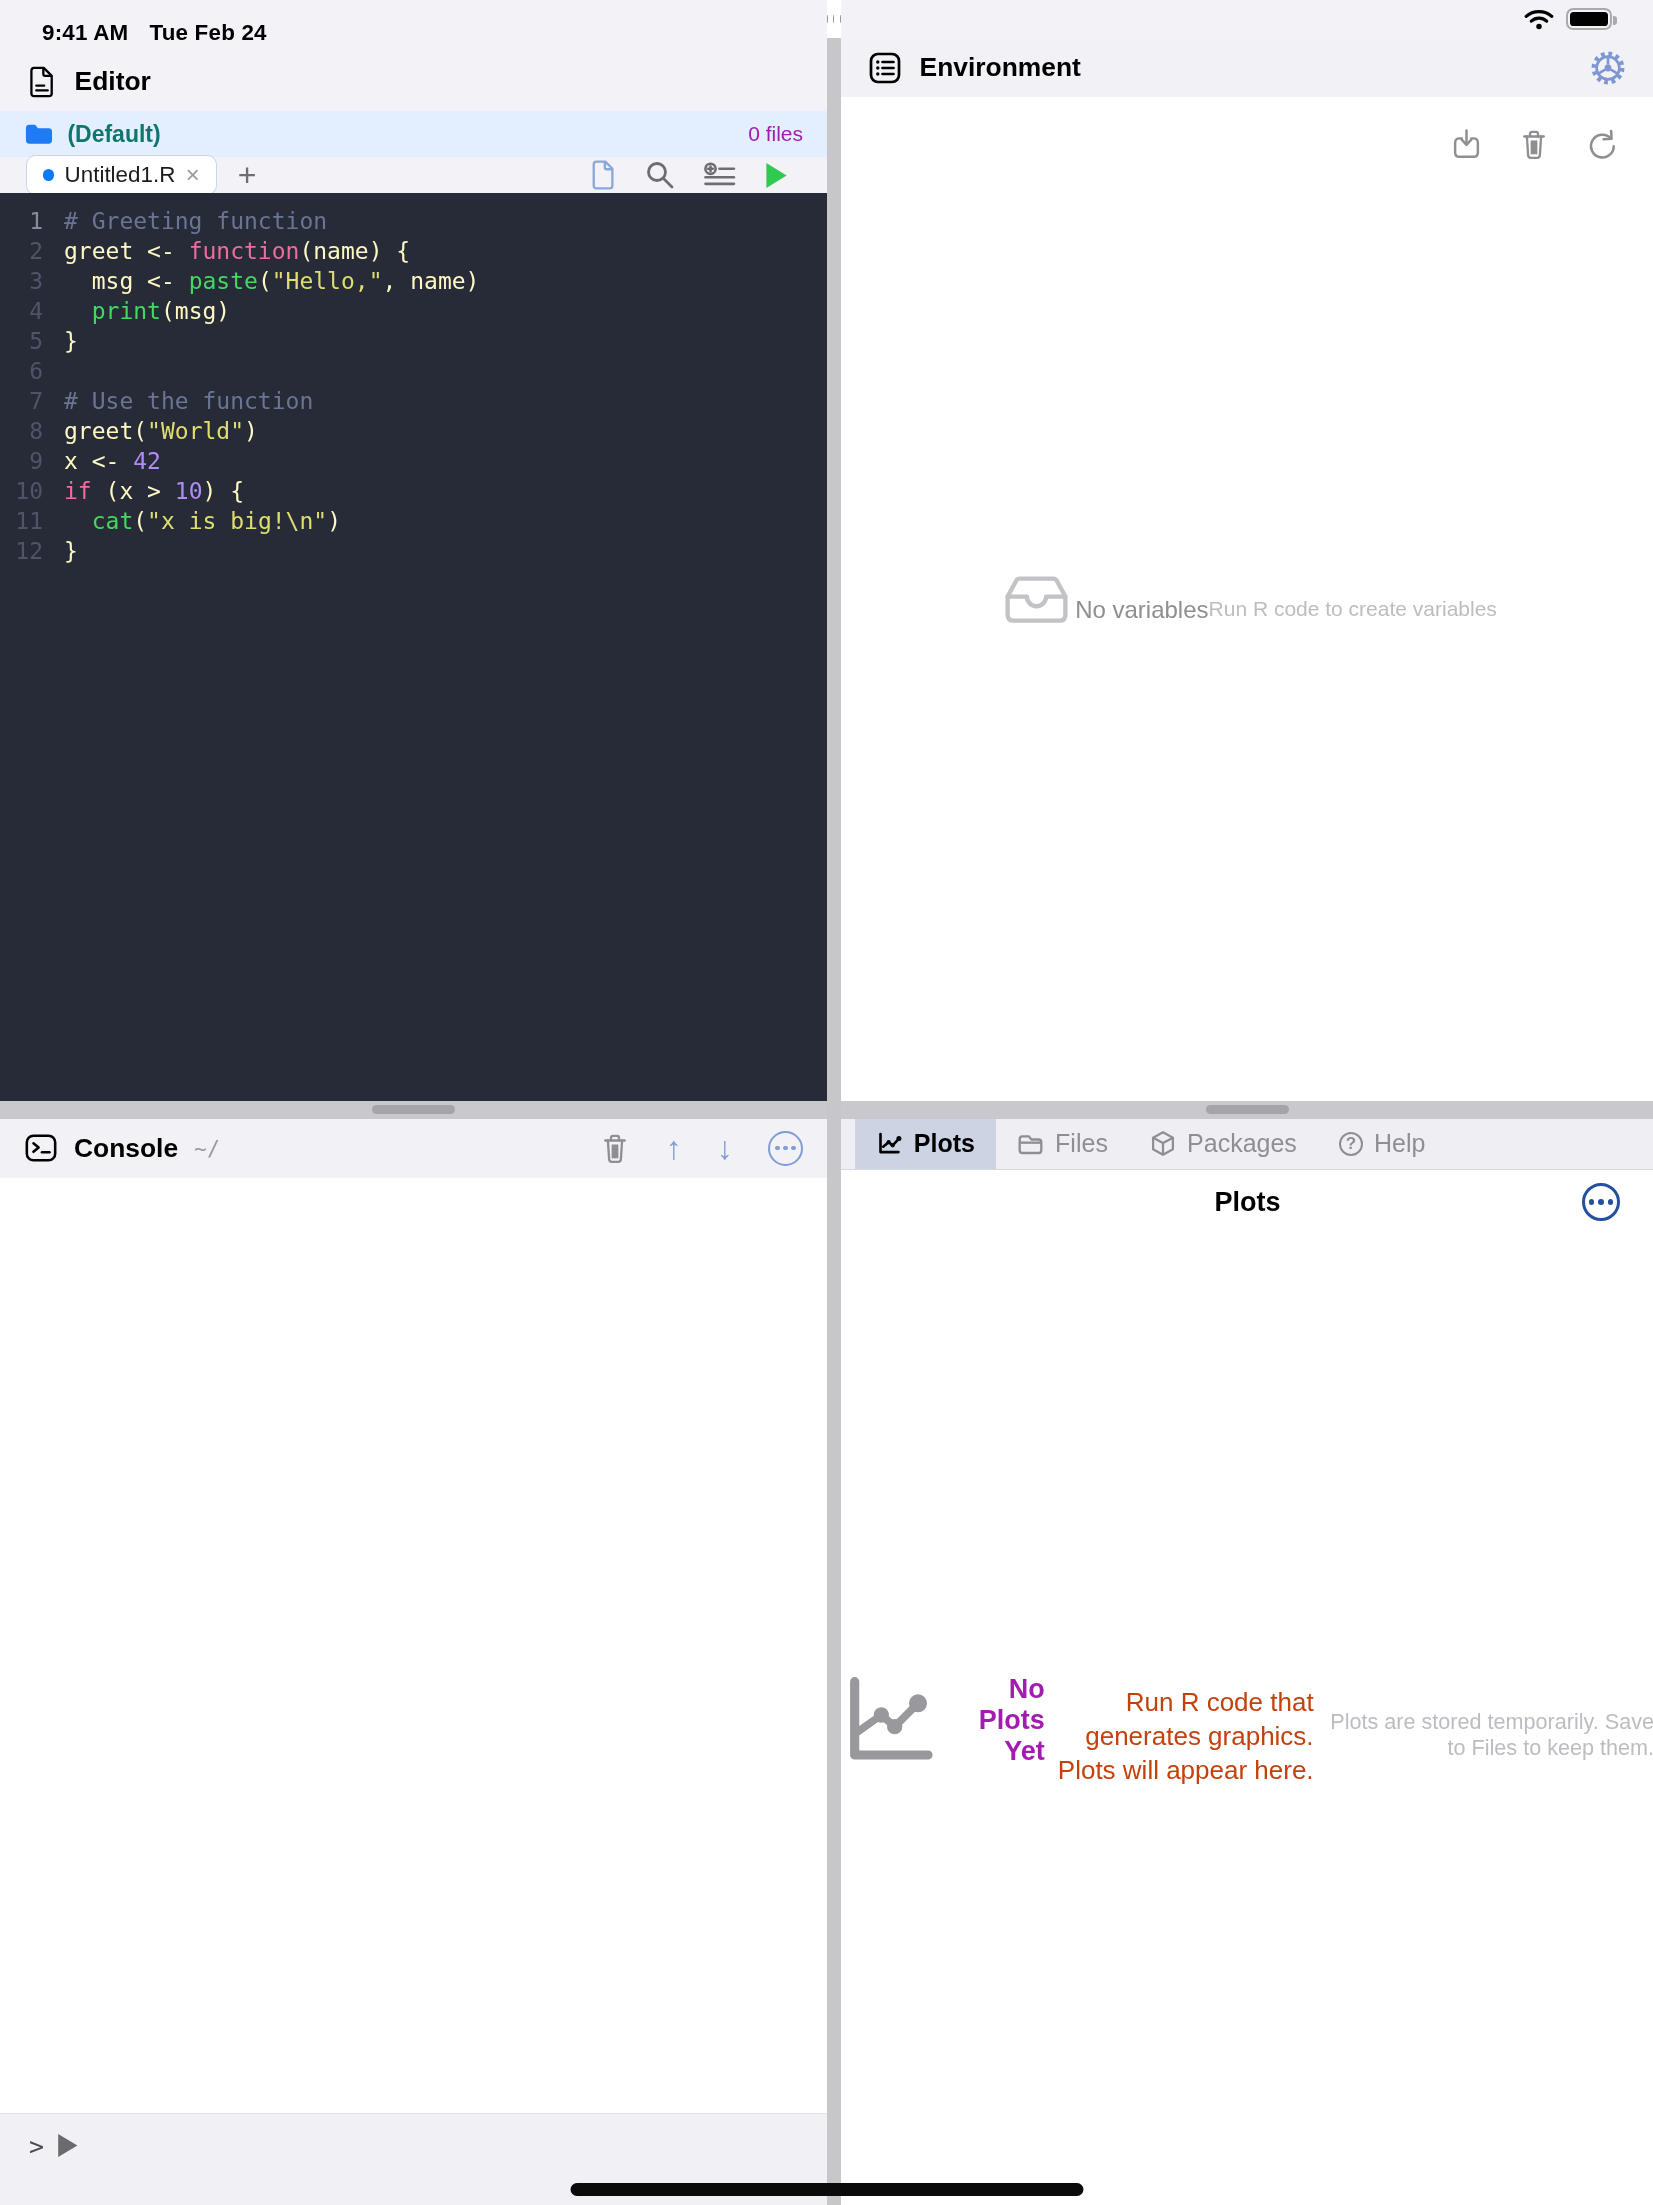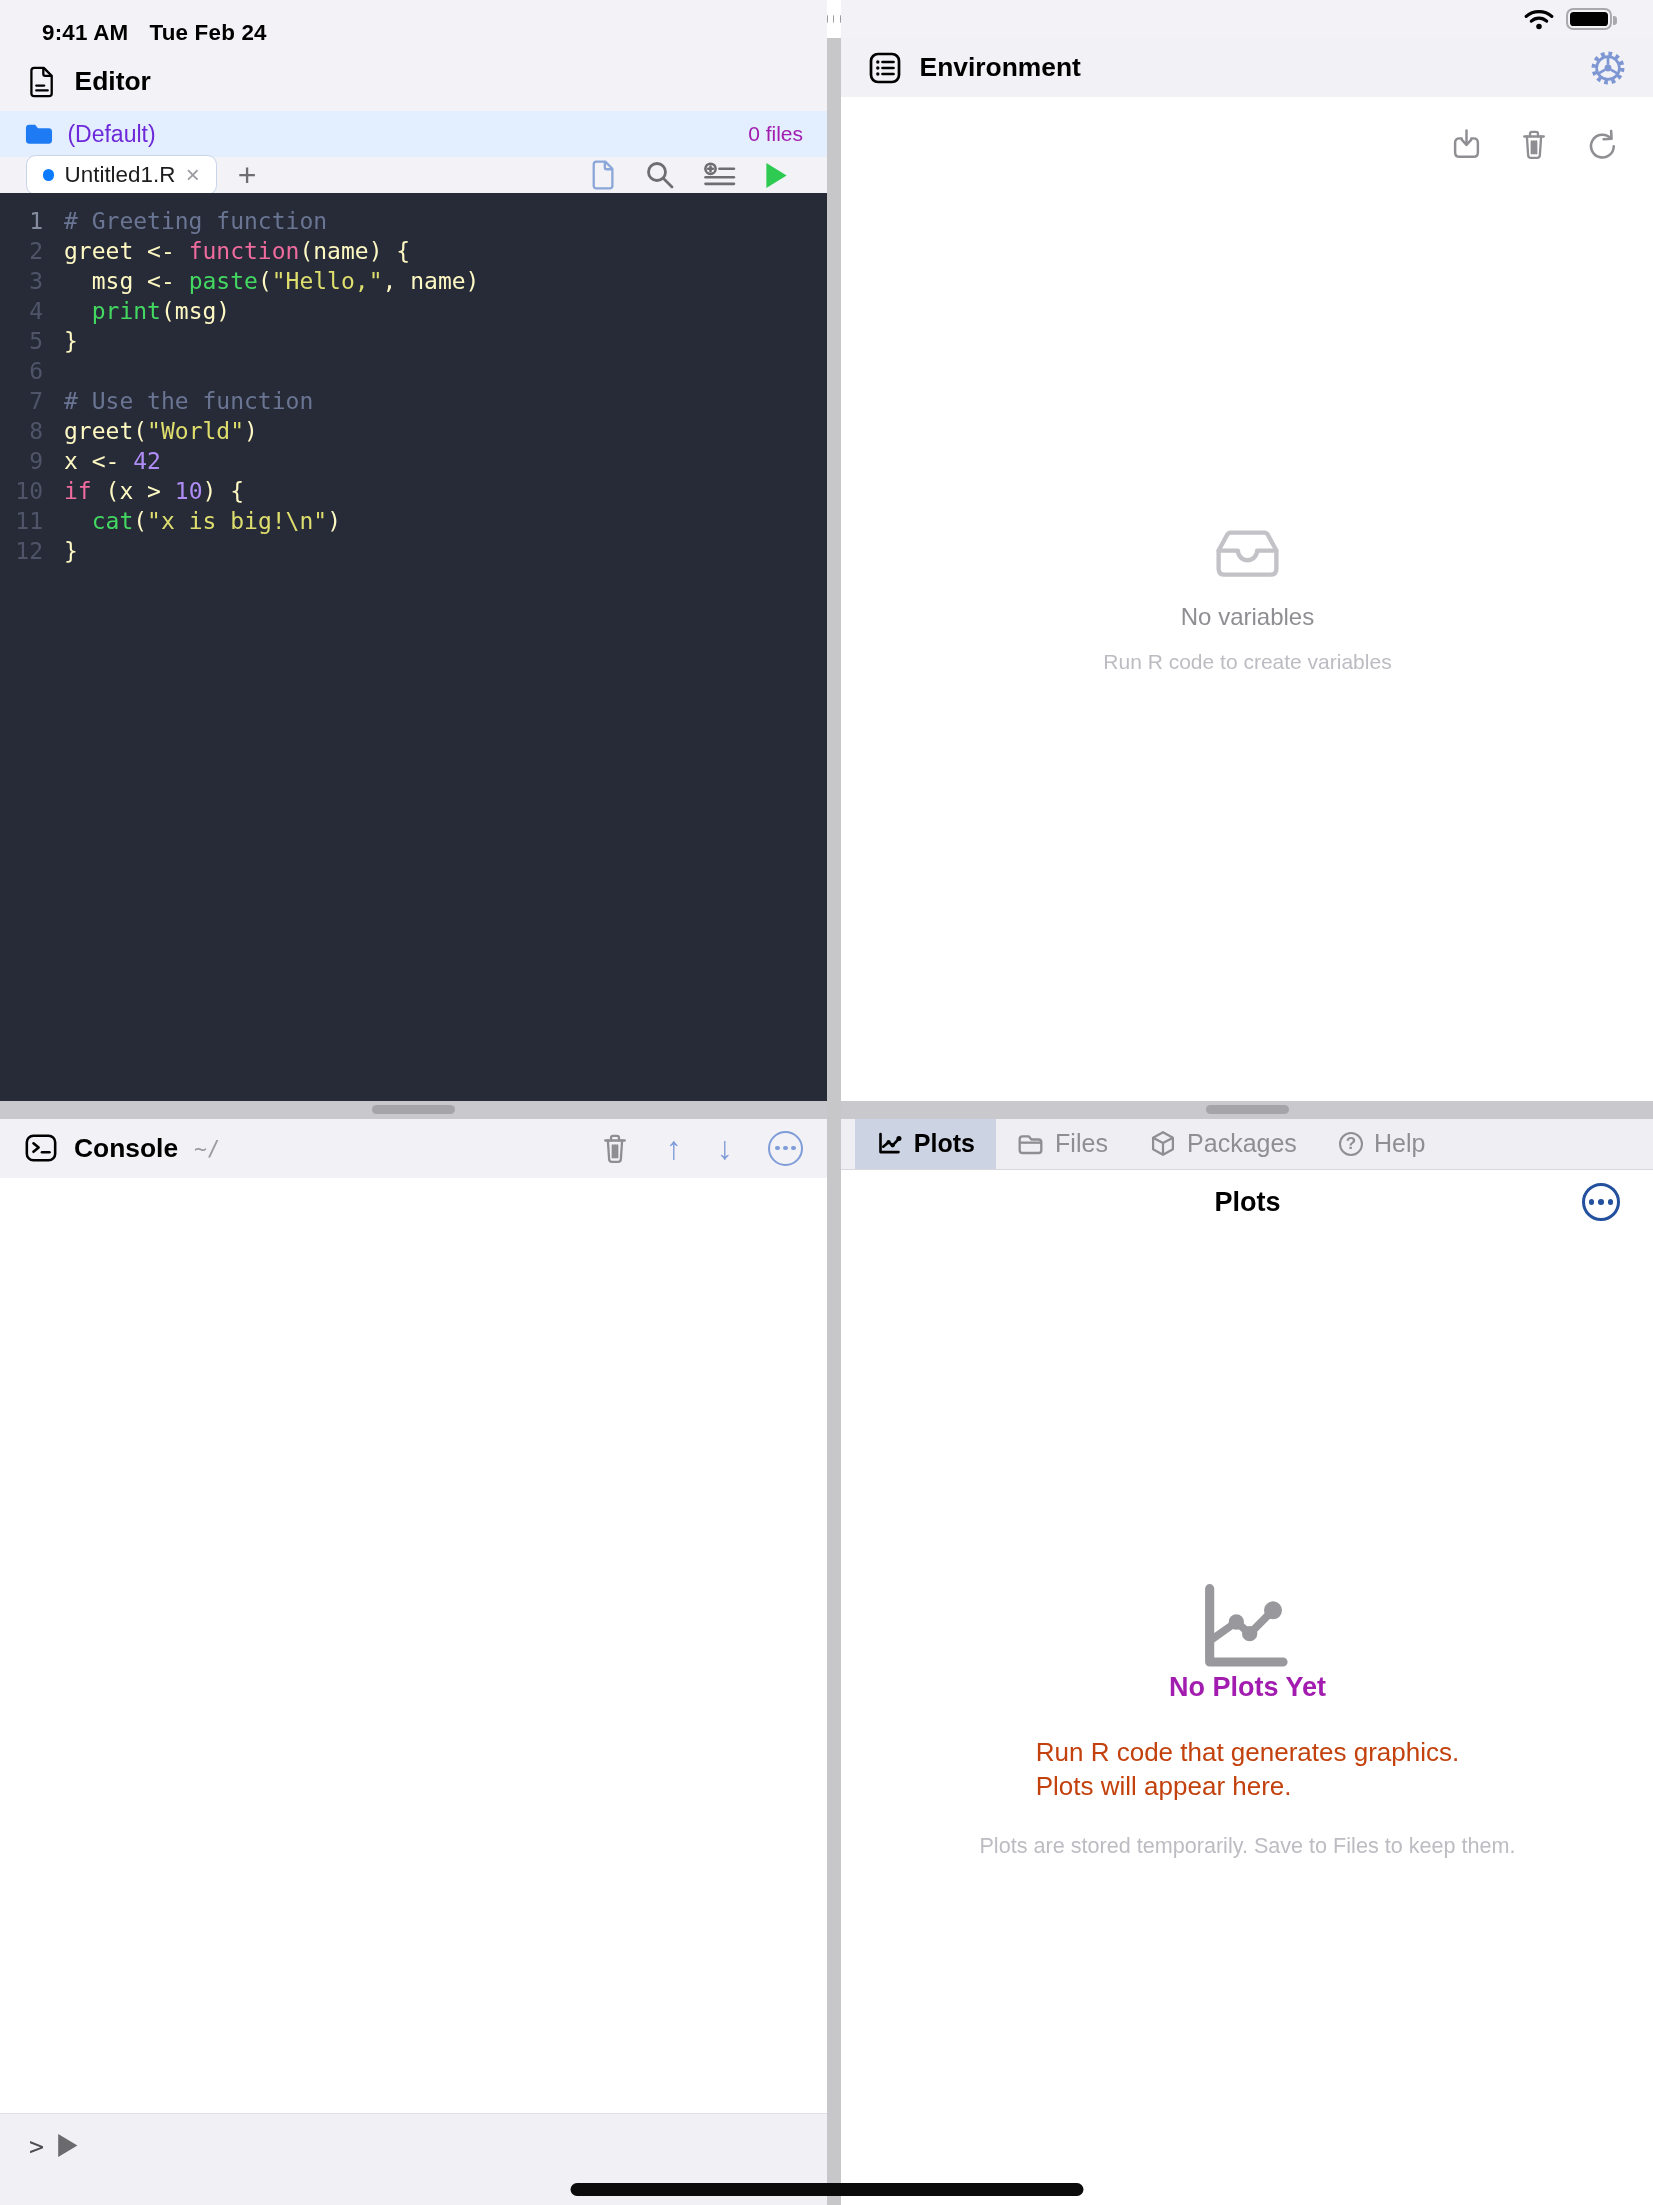--- a/index.html
+++ b/index.html
@@ -19,21 +19,21 @@
   .status-right { height:38px; background:#f2f2f7; display:flex; align-items:center; justify-content:flex-end; padding-right:42px; gap:11.2px; flex:none; }
   .st-text { font-size:22.4px; font-weight:700; color:#000; letter-spacing:0.2px; }
   .battery { position:relative; width:46px; height:22.4px; border:2.4px solid #a9a9ae; border-radius:7.2px; }
   .battery-fill { position:absolute; left:2.4px; top:2.4px; right:2.4px; bottom:2.4px; background:#000; border-radius:3.6px; }
   .battery-cap { position:absolute; right:-7.2px; top:6.4px; width:4px; height:8.8px; background:#a9a9ae; border-radius:0 3.2px 3.2px 0; }
 
   
   .editor-header { height:59px; background:#f2f2f7; display:flex; align-items:center; padding-left:27px; gap:17.6px; flex:none; }
   .panel-title { font-size:26.4px; font-weight:700; color:#000; }
   .default-row { height:46px; background:#e3eefe; display:flex; align-items:center; padding:0 24px; gap:14.4px; flex:none; }
-  .default-label { font-size:23px; font-weight:400; color:#6d28d9; }
+  .default-label { font-size:23px; font-weight:700; color:#0f766e; }
   .files-count { margin-left:auto; font-size:21px; color:#a21caf; }
   .tab-row { height:36px; background:#f2f2f7; display:flex; align-items:center; padding:0 26px; gap:21px; flex:none; }
   .file-tab { height:40px; background:#fff; border:1.6px solid #c8d4e8; border-radius:9.6px; display:flex; align-items:center; gap:10.4px; padding:0 16px; }
   .dirty-dot { width:11.2px; height:11.2px; border-radius:50%; background:#0a7aff; }
   .tab-label { font-size:22.4px; color:#1c1c1e; }
   .tab-close { font-size:24px; color:#9a9aa0; line-height:1; }
   .tab-add { font-size:32px; color:#6d6d72; font-weight:300; line-height:1; }
   .tab-actions { margin-left:auto; display:flex; align-items:center; gap:27px; padding-right:13px; }
 
   .code-area { height:908px; background:#272b38; overflow:hidden; padding-top:13px; flex:none; }
@@ -61,21 +61,21 @@
   .ellipsis-circle .dot { width:4.8px; height:4.8px; border-radius:50%; background:#7f9cd9; }
   .console-body { flex:1; background:#fff; }
   .console-input { height:106px; background:#f1f1f5; border-top:1.6px solid #e0e0e5; display:flex; align-items:flex-start; padding:17.6px 32px 0 29px; flex:none; }
   .prompt { font-family:"DejaVu Sans Mono",monospace; font-size:25px; color:#4b4b50; margin-right:13px; }
   .input-placeholder { font-family:"DejaVu Sans Mono",monospace; font-size:25px; color:#b3b3b9; flex:1; }
 
   
   .env-header { height:59px; background:#f1f1f6; display:flex; align-items:center; padding:0 27px; gap:17.6px; flex:none; }
   .env-body { height:1004px; background:#fff; position:relative; display:flex; align-items:center; justify-content:center; flex:none; }
   .env-toolbar { position:absolute; top:29px; right:35px; display:flex; gap:34px; }
-  .empty-state { display:flex; flex-direction:column; align-items:center; text-align:left; }
+  .empty-state { display:flex; align-items:center; text-align:right; }
   .env-empty-title { font-size:24px; color:#8e8e93; margin-top:21px; }
   .env-empty-sub { font-size:21px; color:#bcbcc2; margin-top:19px; }
 
   
   .ptabs { height:51px; background:#efeff3; border-bottom:1.6px solid #d8d8dc; display:flex; align-items:stretch; padding-left:13.6px; flex:none; }
   .ptab { display:flex; align-items:center; gap:11.2px; padding:0 21px; font-size:25px; color:#8e8e93; }
   .ptab.active { background:#ccd3e3; color:#000; font-weight:600; }
   .help-circle { width:24px; height:24px; border:2px solid #8e8e93; border-radius:50%; display:flex; align-items:center; justify-content:center; font-size:17px; color:#8e8e93; font-weight:600; }
 
   .plots-title-row { height:66px; background:#fff; display:flex; align-items:center; justify-content:center; position:relative; flex:none; }

